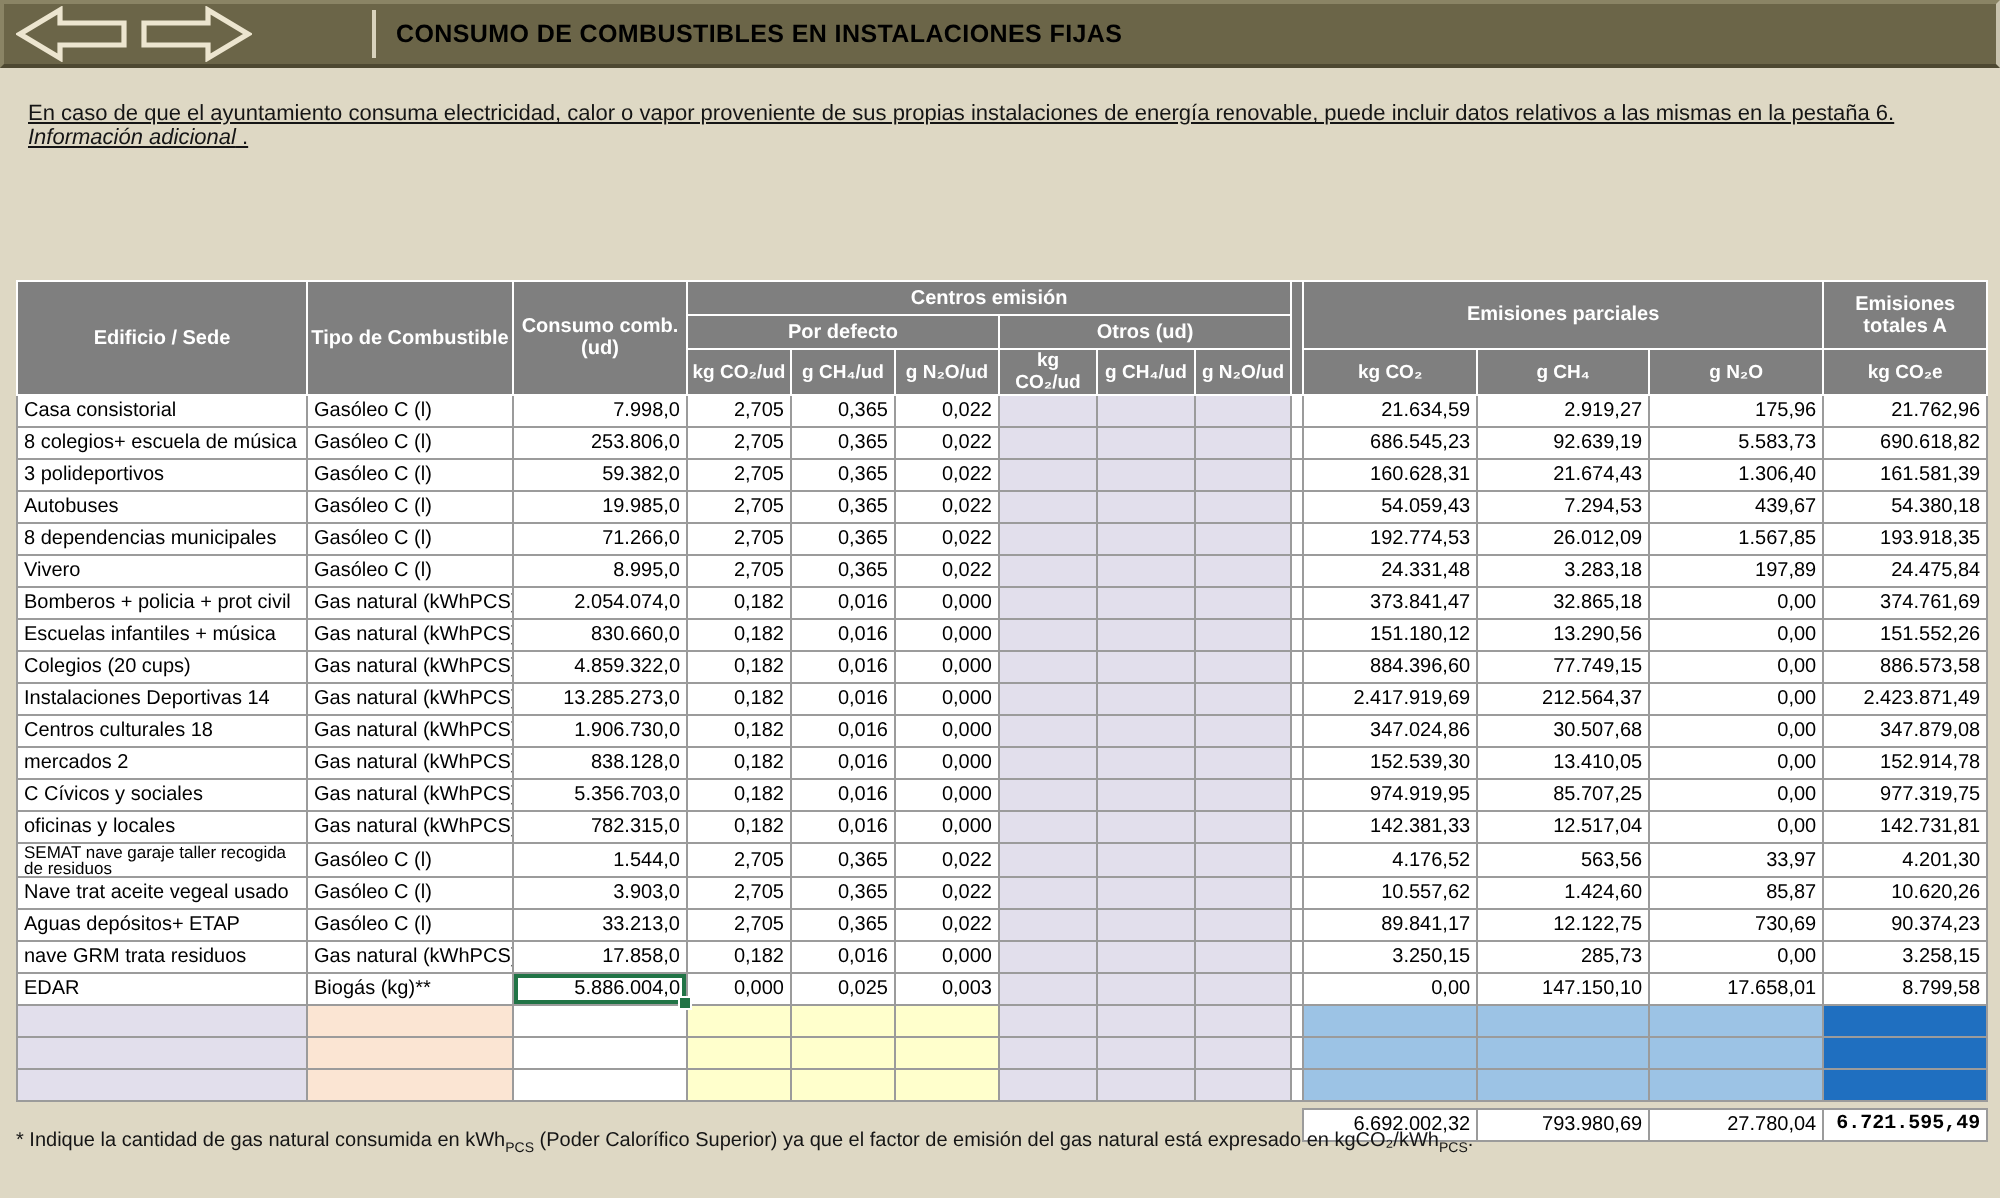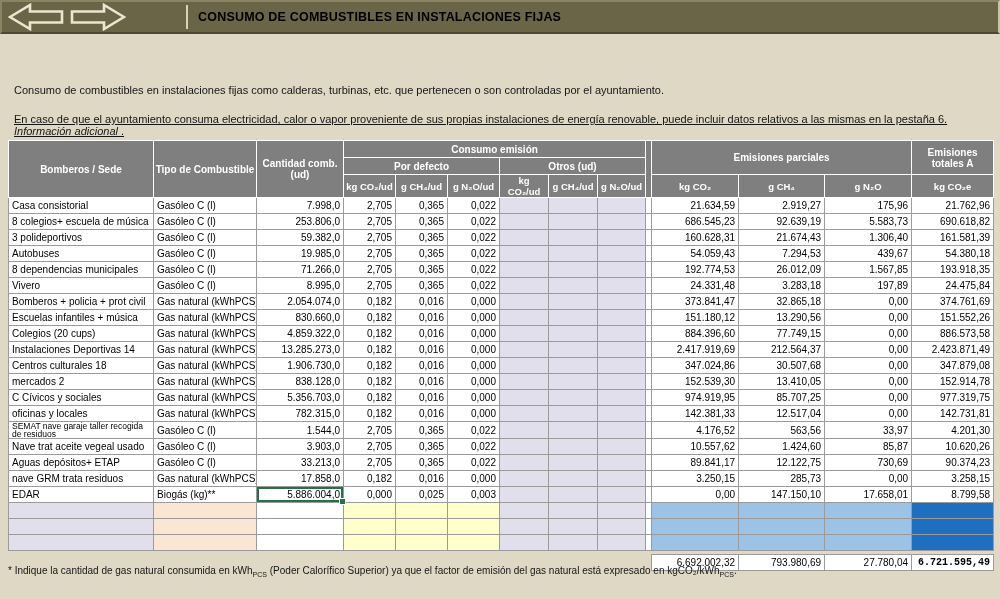--- a/index.html
+++ b/index.html
@@ -87,21 +87,20 @@
     </svg>
     <svg width="56" height="28" viewBox="0 0 56 28">
       <polygon points="54,14 34,2 34,8.5 2,8.5 2,19.5 34,19.5 34,26" fill="none" stroke="#ece5cf" stroke-width="2.6" stroke-linejoin="miter"></polygon>
     </svg>
   </div>
   <div class="titlebar-divider"></div>
   <div class="titlebar-title">CONSUMO DE COMBUSTIBLES EN INSTALACIONES FIJAS</div>
 </div>
 
 <div class="intro">
-  <p class="p1">Consumo de combustibles en instalaciones fijas como calderas, turbinas, etc. que pertenecen o son controladas por el ayuntamiento.</p>
   <p class="p2"><span>En caso de que el ayuntamiento consuma electricidad, calor o vapor proveniente de sus propias instalaciones de energía renovable, puede incluir datos relativos a las mismas en la pestaña 6. </span><span class="italic">Información adicional</span><span> .</span></p>
 </div>
 
 <div class="sheet">
 <table>
   <colgroup>
     <col style="width:145px">
         <col style="width:103px">
         <col style="width:87px">
     <col style="width:52px">
@@ -111,24 +110,24 @@
         <col style="width:49px">
         <col style="width:48px">
     <col style="width:6px">
     <col style="width:87px">
         <col style="width:86px">
         <col style="width:87px">
     <col style="width:82px">
   </colgroup>
   <thead>
     <tr>
-      <th rowspan="3">Bomberos / Sede</th>
+      <th rowspan="3">Edificio / Sede</th>
       <th rowspan="3">Tipo de Combustible</th>
-      <th rowspan="3">Cantidad comb. (ud)</th>
-      <th colspan="6">Consumo emisión</th>
+      <th rowspan="3">Consumo comb. (ud)</th>
+      <th colspan="6">Centros emisión</th>
       <th rowspan="3"></th>
       <th colspan="3" rowspan="2">Emisiones parciales</th>
       <th rowspan="2">Emisiones totales A</th>
     </tr>
     <tr>
       <th colspan="3">Por defecto</th>
       <th colspan="3">Otros (ud)</th>
     </tr>
     <tr class="units">
       <th>kg CO₂/ud</th>

